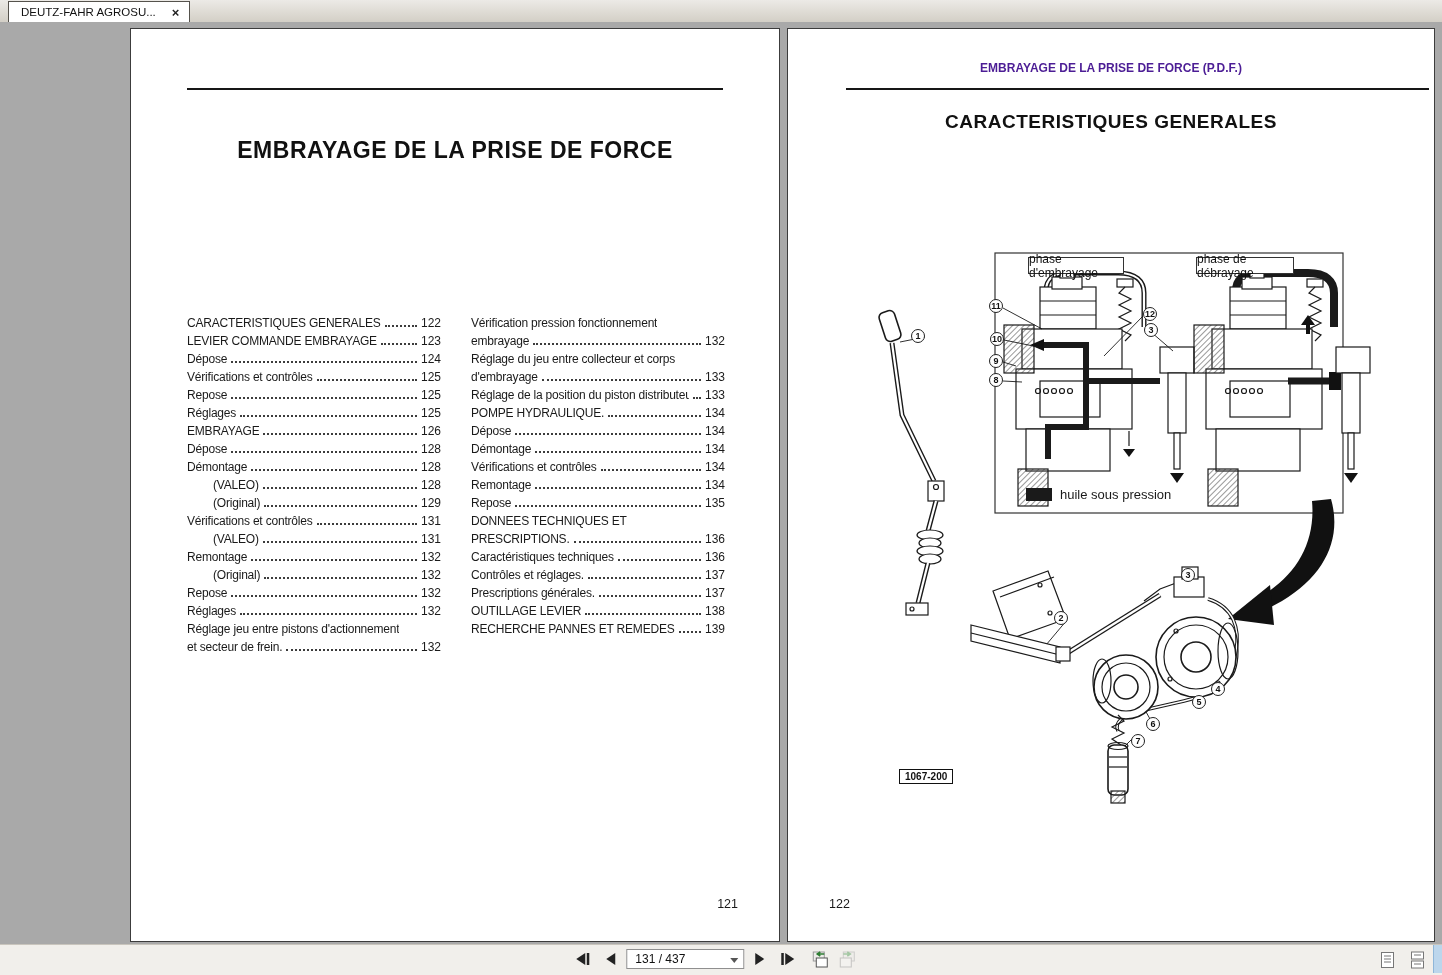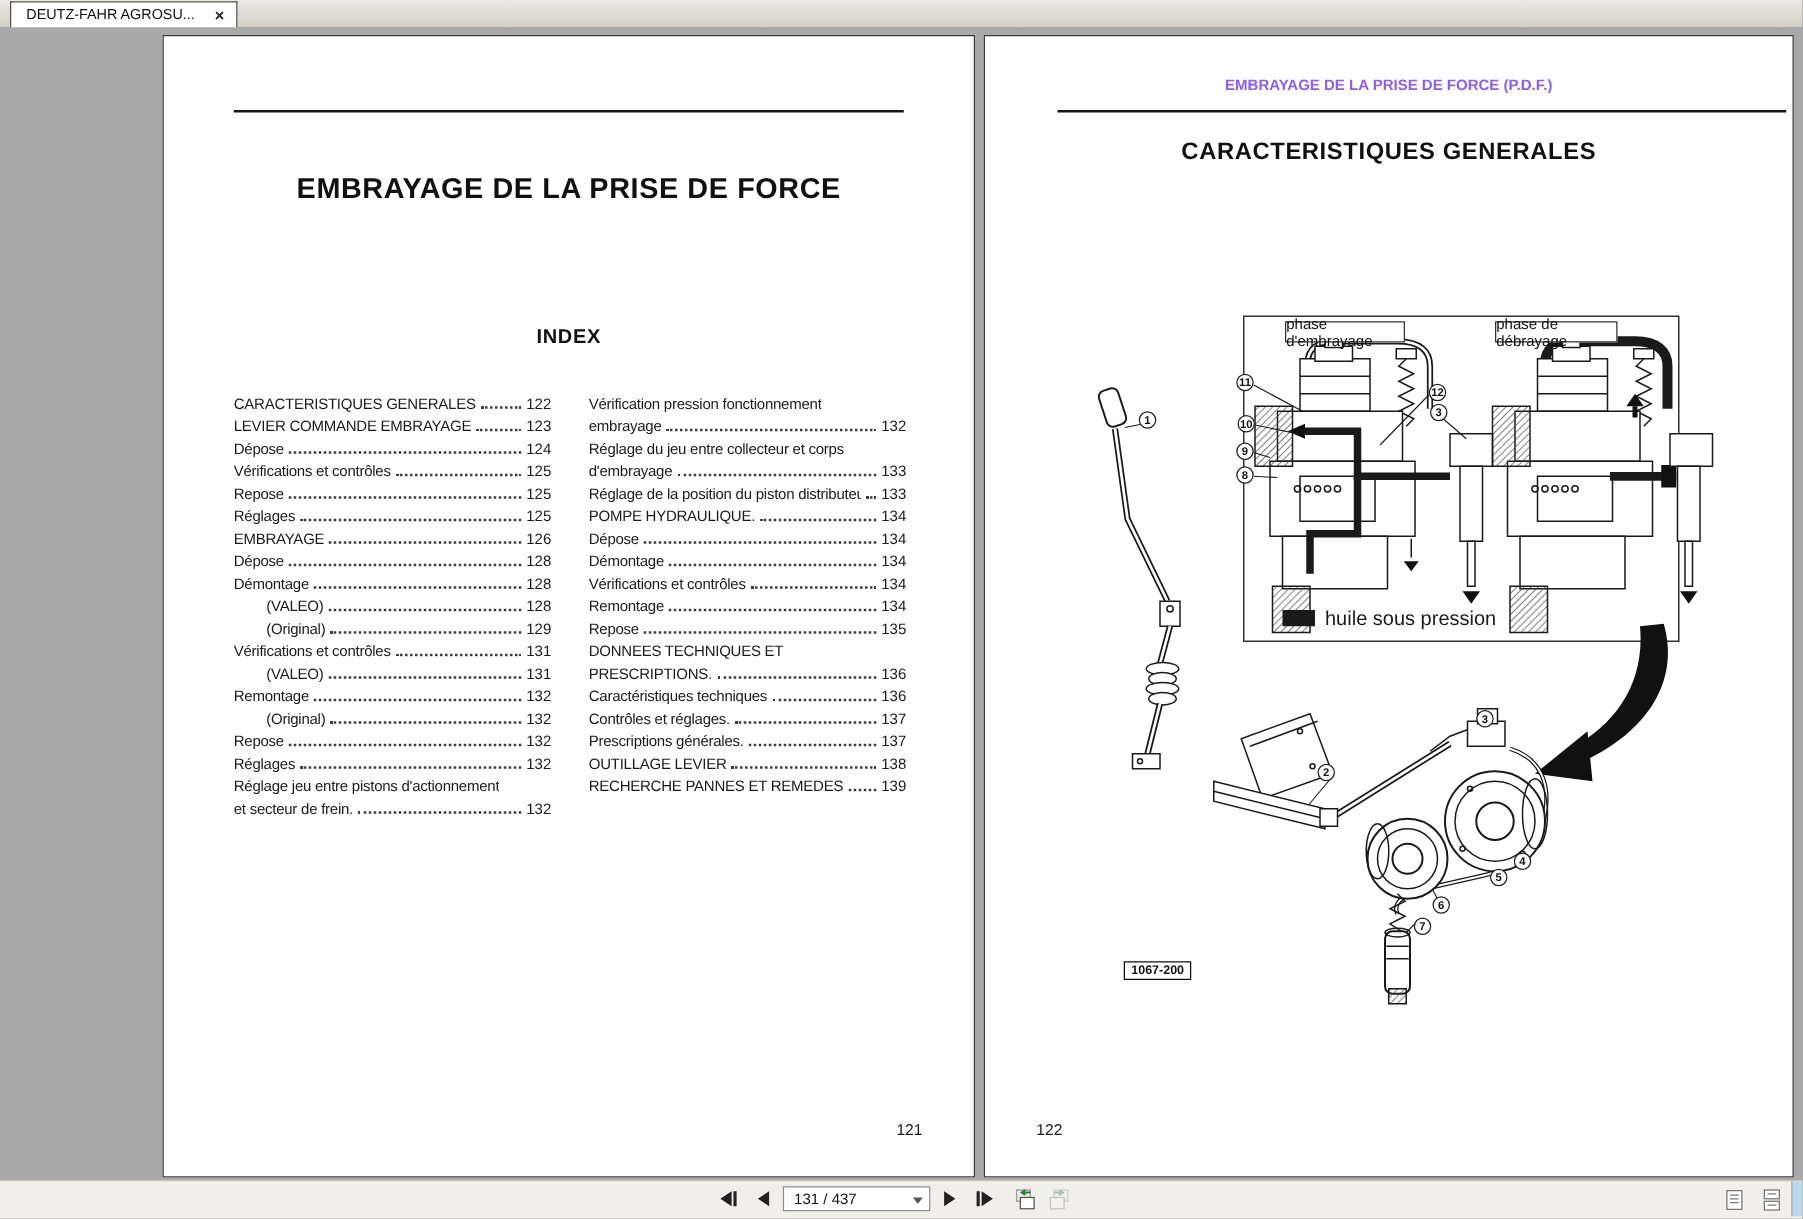--- a/index.html
+++ b/index.html
@@ -35,35 +35,35 @@
   .idx-dots{flex:1 1 8px;min-width:8px;border-bottom:2px dotted #3c3c3c;margin:0 4px 3px 4px;}
   .idx-page{white-space:nowrap;flex-shrink:0;}
   .idx-row.indent .idx-label{padding-left:26px;}
   .idx-row.nopage .idx-dots,.idx-row.nopage .idx-page{visibility:hidden;}
   .pageno{position:absolute;font-size:12.5px;color:#1a1a1a;}
   .lp-no{left:0;top:868px;width:607px;text-align:right;}
   .rp-no{left:41px;top:868px;}
 
   
   .rp-header{position:absolute;left:0;top:32px;width:100%;text-align:center;
-             font-size:12px;font-weight:bold;color:#8b5cf6;}
+             font-size:12px;font-weight:bold;color:#4c1d95;}
   .rp-rule{left:58px;top:59px;width:583px;}
   .rp-title{position:absolute;left:0;top:82px;width:100%;text-align:center;
             font-size:19px;font-weight:bold;color:#111;letter-spacing:.5px;}
   .diagram-svg{position:absolute;left:0;top:0;width:646px;height:912px;}
   .phasebox{position:absolute;height:17px;border:1px solid #333;background:#fff;
             display:flex;align-items:center;justify-content:center;
             font-size:12px;color:#111;box-sizing:border-box;}
   .phase1{left:240px;top:228px;width:96px;}
   .phase2{left:408px;top:228px;width:98px;}
   .callout{position:absolute;width:14px;height:14px;border:1.2px solid #222;border-radius:50%;
            background:#fff;display:flex;align-items:center;justify-content:center;
            font-size:9px;font-weight:bold;color:#111;box-sizing:border-box;z-index:4;}
   .oil-swatch{position:absolute;left:238px;top:459px;width:26px;height:13px;background:#1a1a1a;}
-  .oil-label{position:absolute;left:272px;top:458px;font-size:16px;color:#1a1a1a;}
+  .oil-label{position:absolute;left:272px;top:458px;font-size:13px;color:#1a1a1a;}
   .figcode{position:absolute;left:111px;top:740px;border:1.6px solid #111;background:#fff;
            font-size:10px;font-weight:bold;color:#111;padding:1px 5px;}
   .parts{position:absolute;top:782px;font-size:10px;line-height:10.4px;color:#1a1a1a;}
   .parts1{left:209px;width:200px;} .parts2{left:410px;width:200px;}
 
   
   .toolbar{position:absolute;left:0;bottom:0;width:1442px;height:31px;
            background:#f1efeb;border-top:1px solid #c9c5bd;box-sizing:border-box;}
   .tb-center{position:absolute;left:50%;top:3px;transform:translateX(-52%);
              display:flex;align-items:center;gap:5px;}
@@ -89,21 +89,20 @@
     <span class="tab-title">DEUTZ-FAHR AGROSU...</span>
     <span class="tab-close">×</span>
   </div>
 </div>
 
 <div class="viewer">
 
   <div class="page page-left">
     <div class="rule lp-rule"></div>
     <div class="lp-title">EMBRAYAGE DE LA PRISE DE FORCE</div>
-    <div class="lp-index">INDEX</div>
 
     <div class="idx-col idx-col1">
 
         <div class="idx-row">
           <span class="idx-label">CARACTERISTIQUES GENERALES</span>
           <span class="idx-dots"></span>
           <span class="idx-page">122</span>
         </div>
 
         <div class="idx-row">

